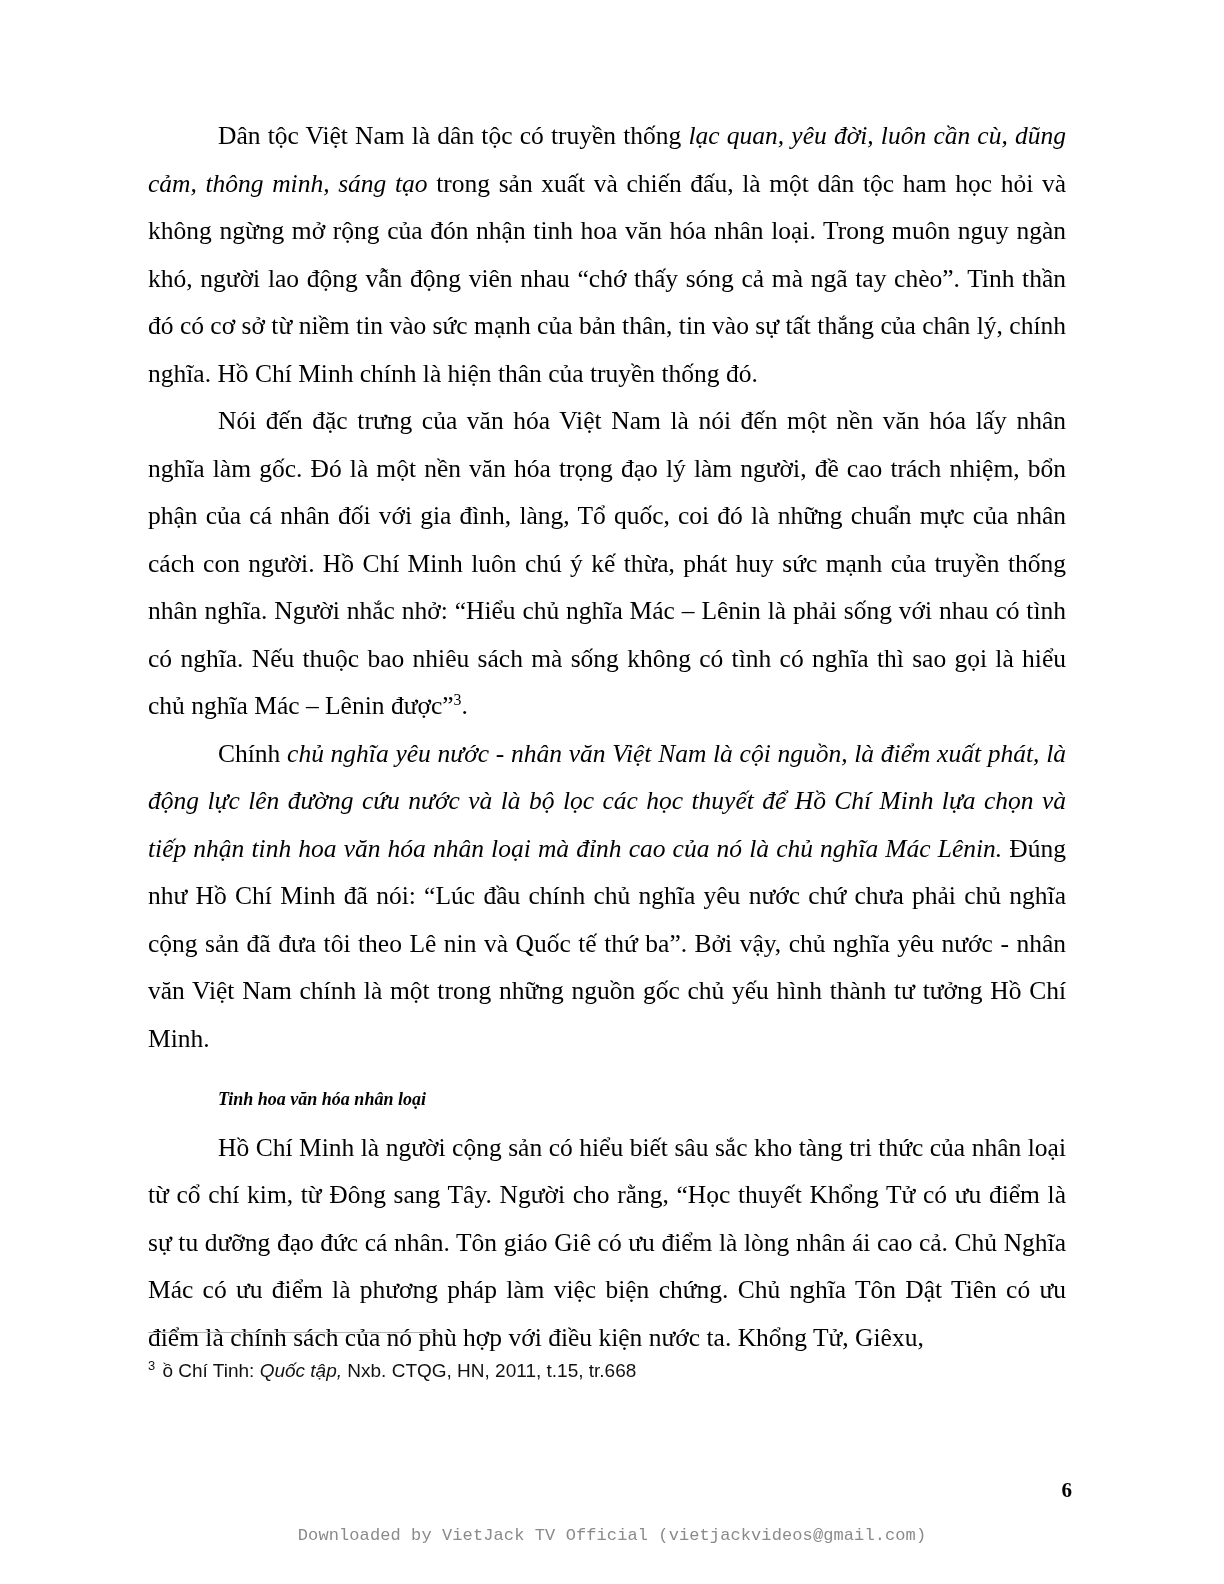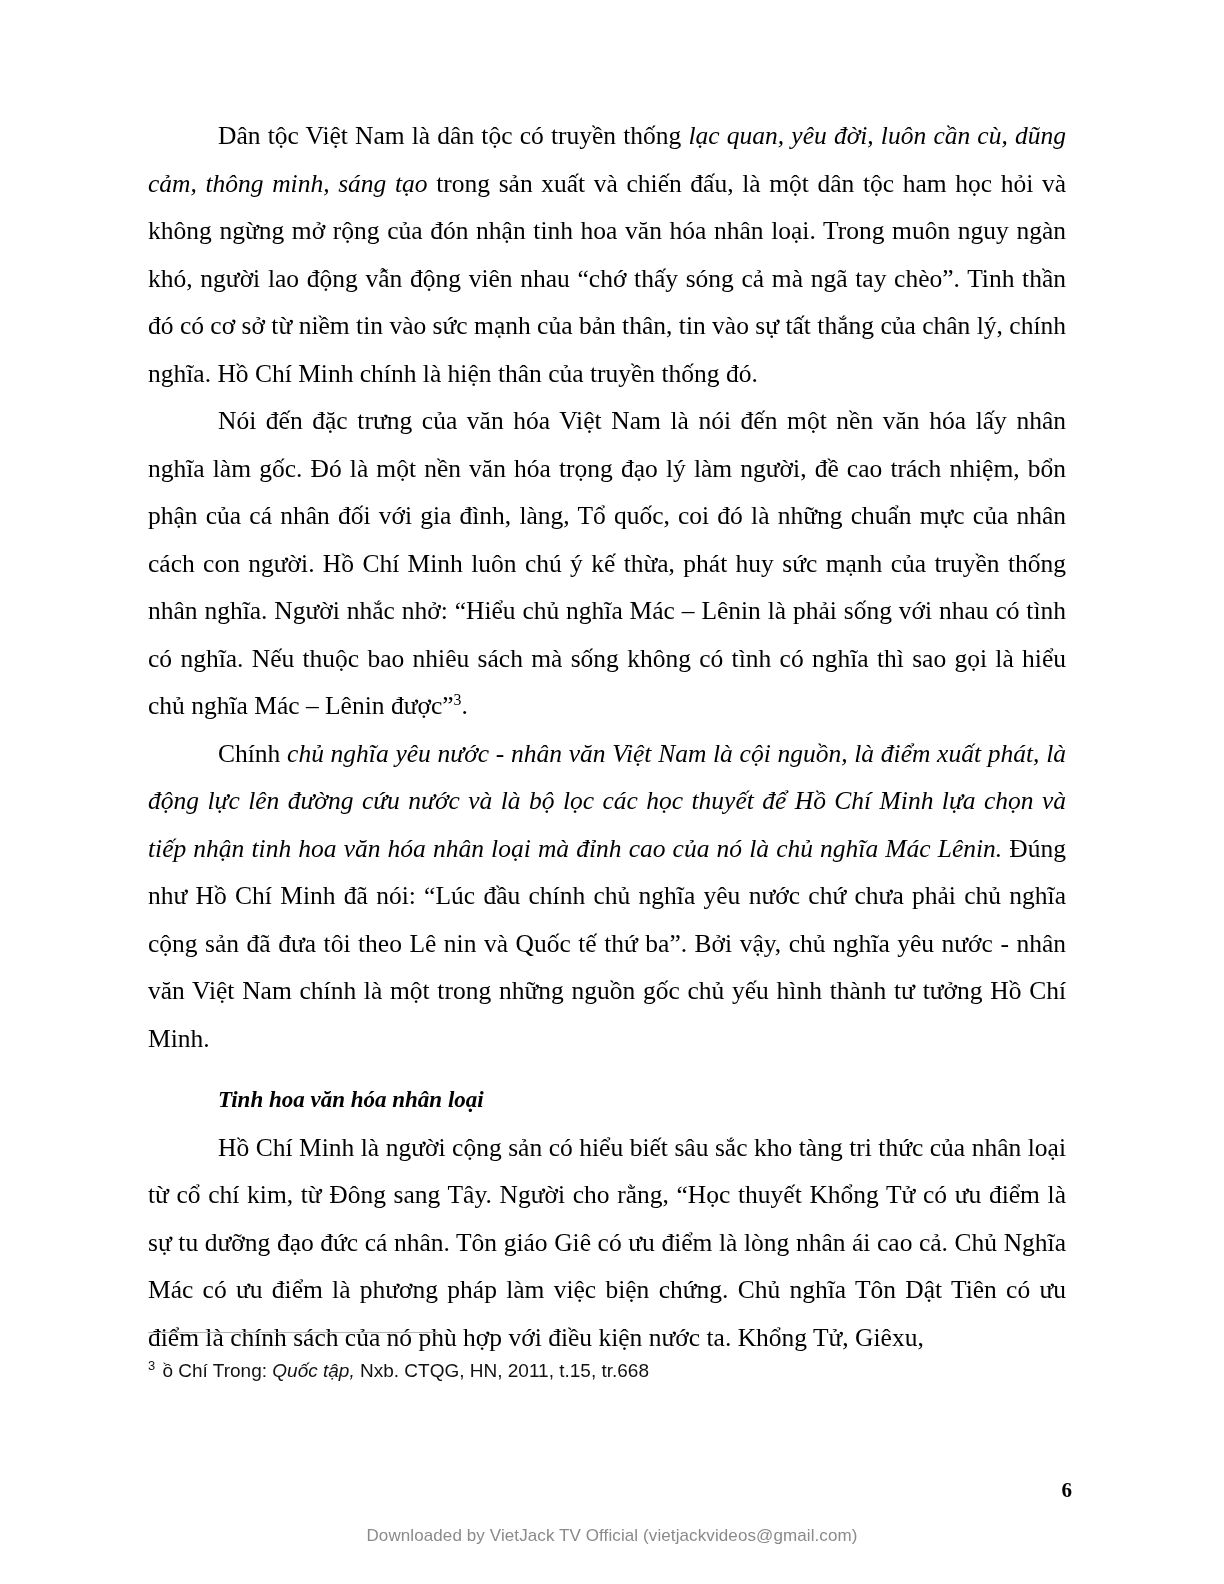--- a/index.html
+++ b/index.html
@@ -39,21 +39,21 @@
     font-style: italic;
   }
   sup.fn-ref {
     font-size: 0.62em;
     vertical-align: super;
     line-height: 0;
   }
   h3.sub-head {
     margin: 14px 0 0 0;
     font-family: "Liberation Serif", "DejaVu Serif", serif;
-    font-size: 23px;
+    font-size: 18px;
     line-height: 47.5px;
     font-weight: bold;
     font-style: italic;
     text-indent: 70px;
     color: #000000;
   }
   .footnote-zone {
     position: absolute;
     left: 148px;
     top: 1332px;
@@ -88,21 +88,21 @@
     font-size: 21px;
     font-weight: bold;
     color: #000000;
   }
   .download-watermark {
     position: absolute;
     left: 0;
     right: 0;
     top: 1526px;
     text-align: center;
-    font-family: Liberation Sans, sans-serif;
+    font-family: Liberation Mono, monospace;
     font-size: 17px;
     color: #8a8a8a;
     letter-spacing: 0.1px;
   }
 </style>
 </head>
 <body>
 
 <div class="page">
 
@@ -124,21 +124,21 @@
 
     <p class="body-para">
       <span>Hồ Chí Minh là người cộng sản có hiểu biết sâu sắc kho tàng tri thức của nhân loại từ cổ chí kim, từ Đông sang Tây. Người cho rằng, “Học thuyết Khổng Tử có ưu điểm là sự tu dưỡng đạo đức cá nhân. Tôn giáo Giê có ưu điểm là lòng nhân ái cao cả. Chủ Nghĩa Mác có ưu điểm là phương pháp làm việc biện chứng. Chủ nghĩa Tôn Dật Tiên có ưu điểm là chính sách của nó phù hợp với điều kiện nước ta. Khổng Tử, Giêxu,</span>
     </p>
 
   </div>
 
   <div class="footnote-zone">
     <hr class="footnote-rule">
     <p class="footnote">
-      <sup>3</sup><span> ồ Chí Trong: </span><span class="em-i">Quốc tập,</span><span> Nxb. CTQG, HN, 2011, t.15, tr.668</span>
+      <sup>3</sup><span> ồ Chí Tinh: </span><span class="em-i">Quốc tập,</span><span> Nxb. CTQG, HN, 2011, t.15, tr.668</span>
     </p>
   </div>
 
   <div class="page-number">6</div>
 
   <div class="download-watermark">Downloaded by VietJack TV Official (vietjackvideos@gmail.com)</div>
 
 </div>
 
 </body></html>

